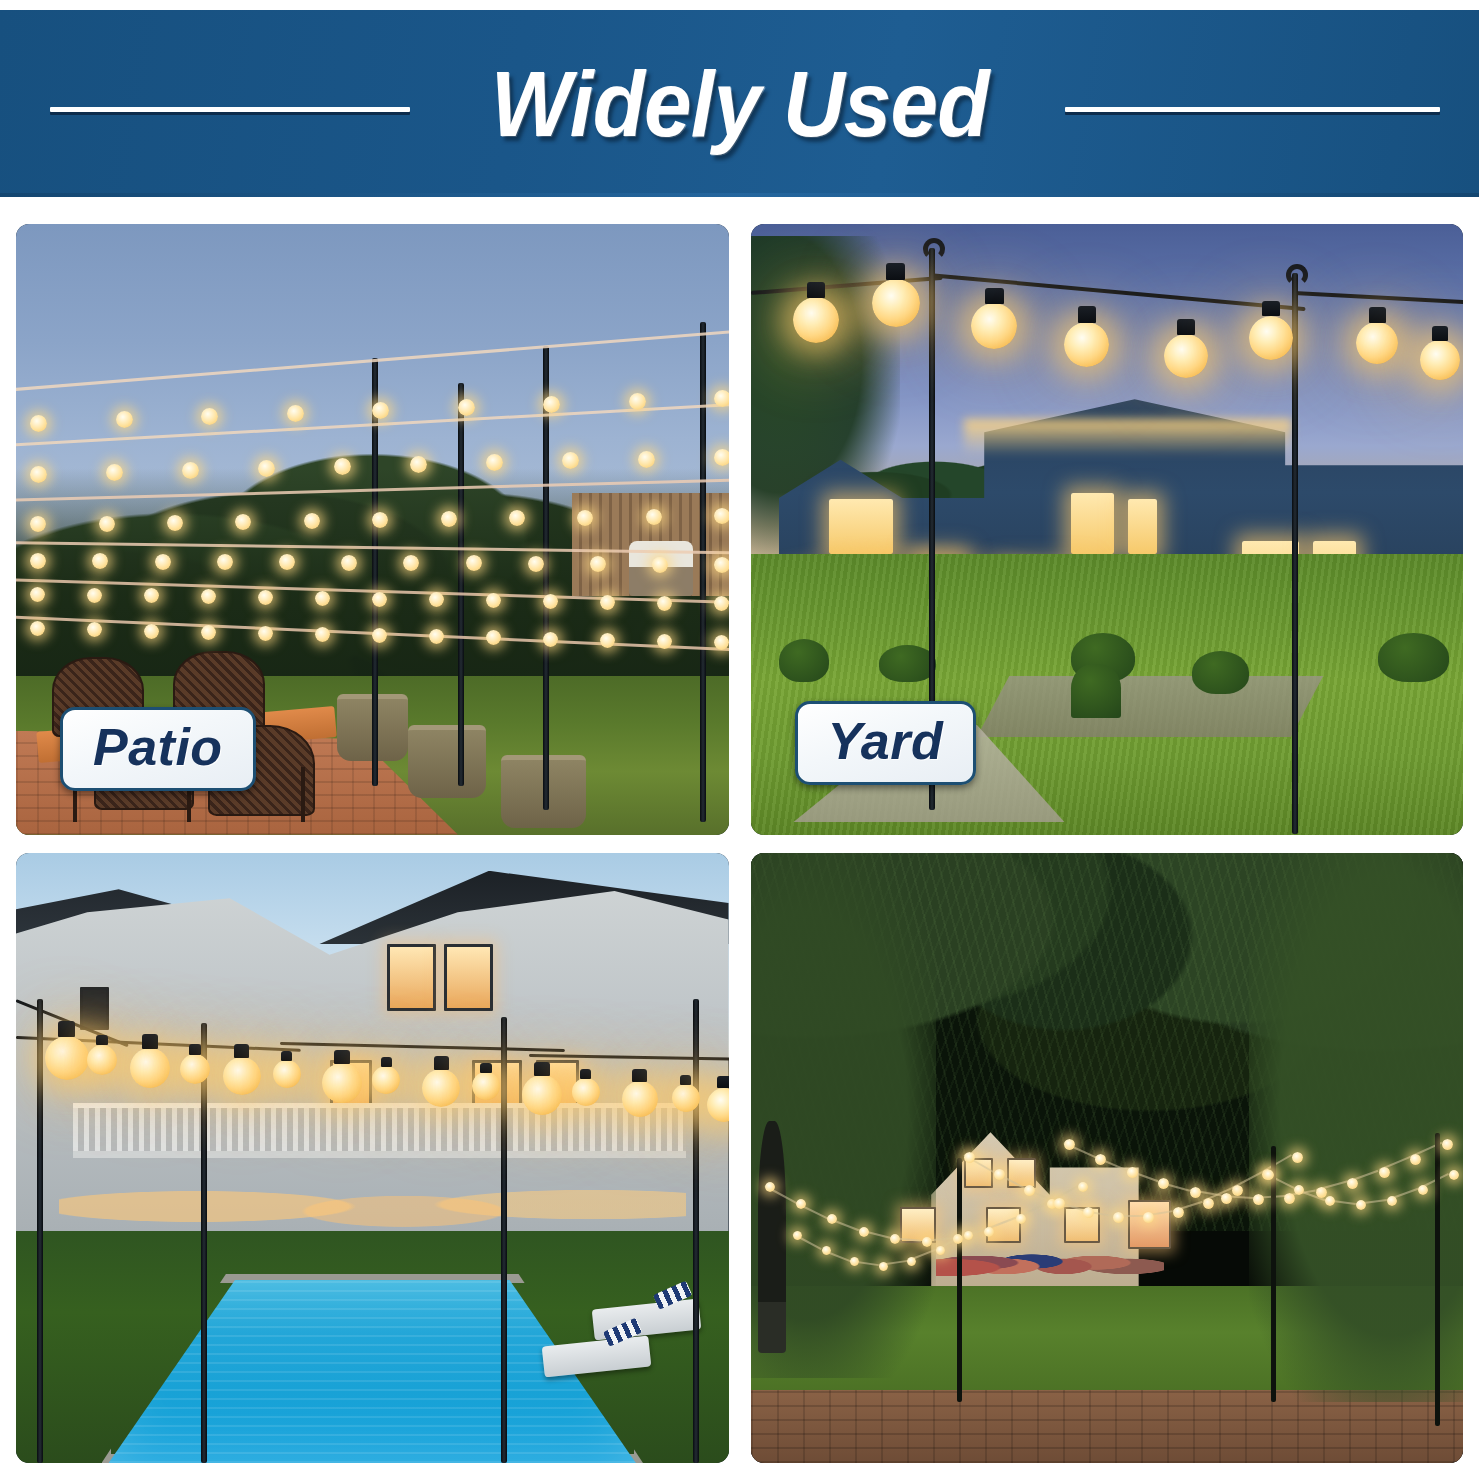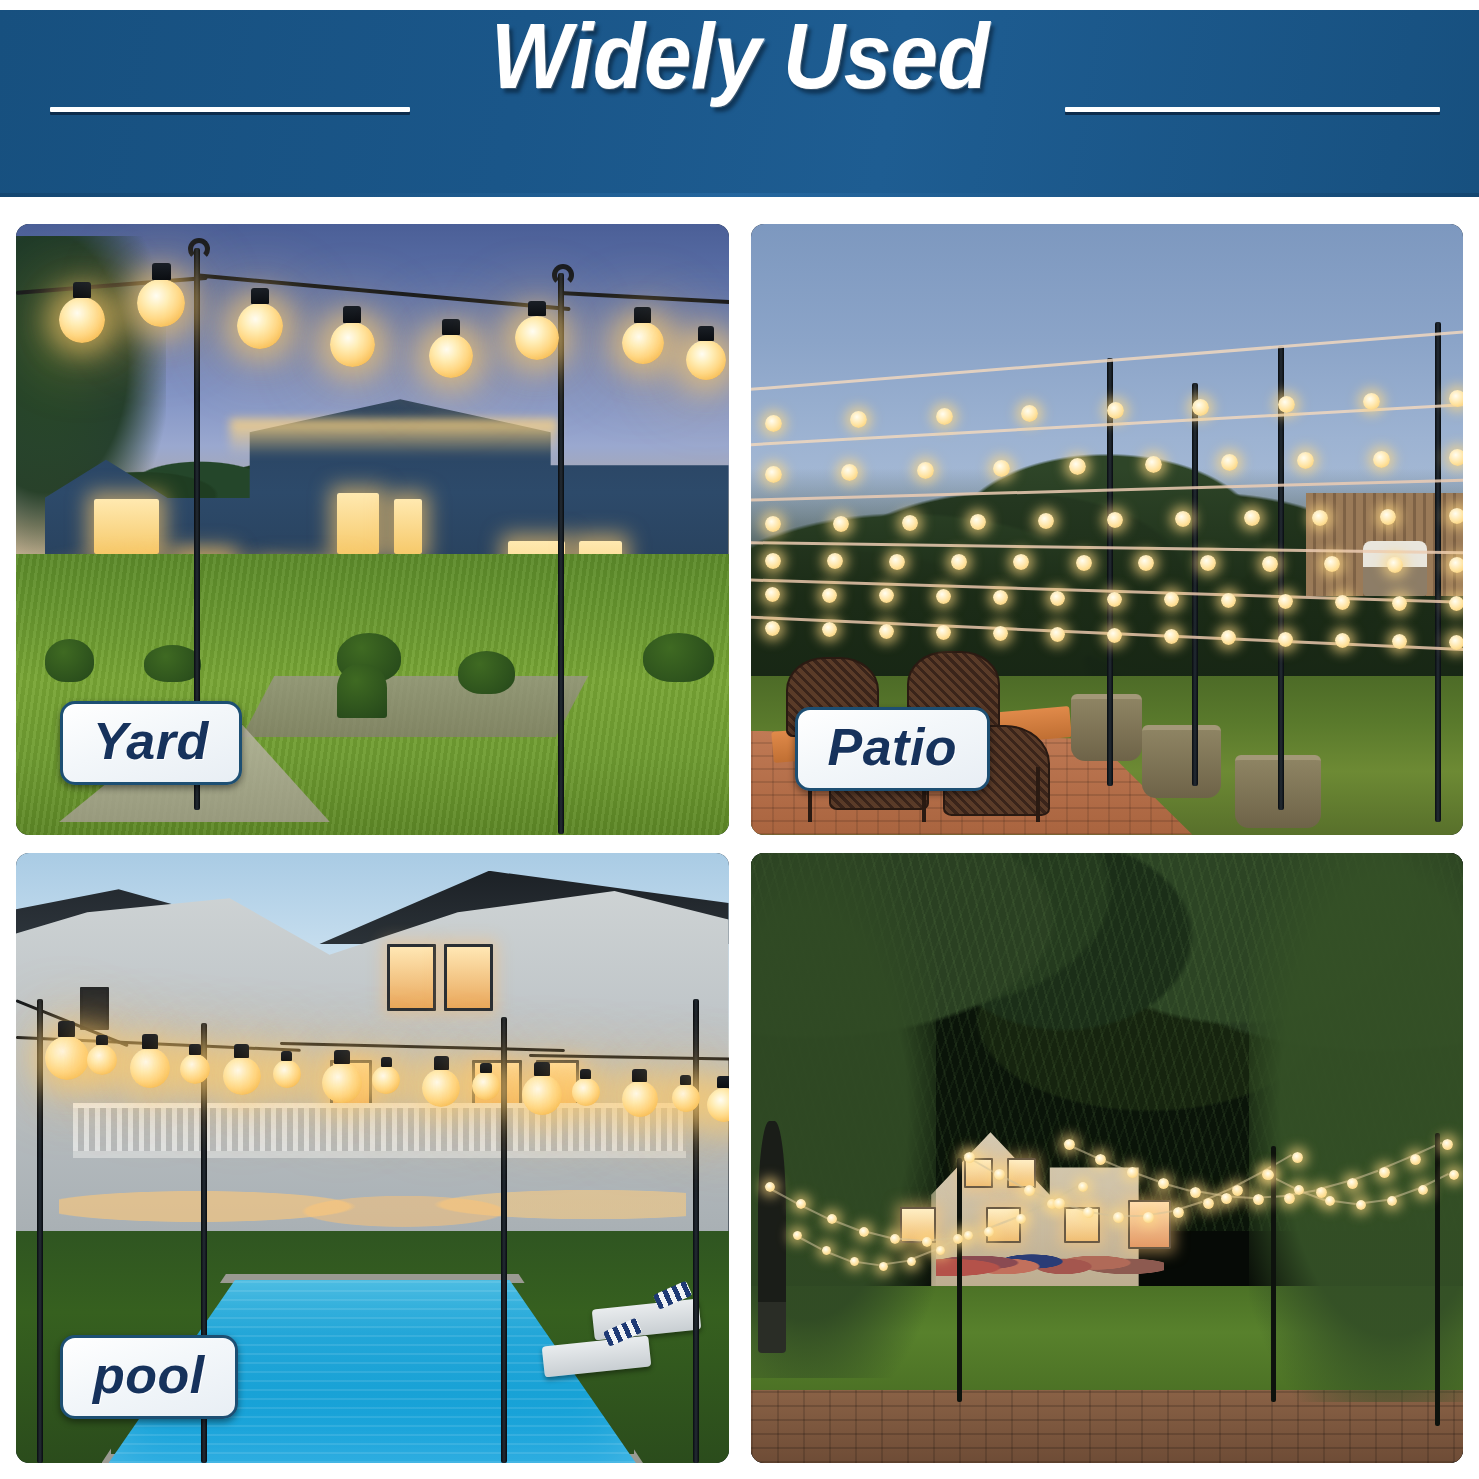--- a/index.html
+++ b/index.html
@@ -8,21 +8,21 @@
     background:#ffffff;
     font-family:"Liberation Sans", sans-serif;
     overflow:hidden;
   }
   .page{ position:relative; width:1479px; height:1479px; background:#fff; }
 
   
   .banner{
     position:absolute; left:0; top:10px; width:1479px; height:187px;
     background:linear-gradient(100deg,#17507f 0%, #1a5689 35%, #1e5d92 60%, #17507f 100%);
-    display:flex; justify-content:center;
+    display:flex; align-items:center; justify-content:center;
     overflow:hidden;
   }
   .banner:after{
     content:""; position:absolute; left:0; bottom:0; width:100%; height:4px;
     background:linear-gradient(90deg,#113f66,#2a6ea8,#113f66); opacity:.6;
   }
   .rule{
     position:absolute; height:5px; top:97px;
     background:#ffffff;
     box-shadow:0 3px 0 0 #0d2c4c;
@@ -397,97 +397,20 @@
 
 <div class="page">
 
   <div class="banner">
     <div class="rule rule-left"></div>
     <div class="rule rule-right"></div>
     <div class="banner-title">Widely Used</div>
   </div>
 
   <div class="grid">
-
-    <div class="panel">
-      <div class="scene">
-        <div class="yard-sky"></div>
-        <div class="yard-tree-l"></div>
-        <div class="yard-firs"></div>
-        <div class="yard-house"></div>
-        <div class="yard-glow-roof"></div>
-
-        <div class="yard-win" style="left:11%;top:45%;width:9%;height:9%;"></div>
-        <div class="yard-win" style="left:23%;top:54%;width:7%;height:7%;"></div>
-        <div class="yard-win" style="left:45%;top:44%;width:6%;height:10%;"></div>
-        <div class="yard-win" style="left:53%;top:45%;width:4%;height:9%;"></div>
-        <div class="yard-win" style="left:35%;top:56%;width:12%;height:7%;"></div>
-        <div class="yard-win" style="left:69%;top:52%;width:8%;height:10%;"></div>
-        <div class="yard-win" style="left:79%;top:52%;width:6%;height:9%;"></div>
-        <div class="yard-win" style="left:36%;top:63%;width:10%;height:8%;"></div>
-        <div class="yard-win" style="left:5%;top:62%;width:8%;height:7%;"></div>
-        <div class="yard-porchglow"></div>
-
-        <div class="yard-lawn"></div>
-        <div class="yard-drive"></div>
-        <div class="yard-path"></div>
-
-        <div class="yard-bush" style="left:4%;top:68%;width:7%;height:7%;"></div>
-        <div class="yard-bush" style="left:18%;top:69%;width:8%;height:6%;"></div>
-        <div class="yard-bush" style="left:45%;top:67%;width:9%;height:8%;"></div>
-        <div class="yard-bush" style="left:62%;top:70%;width:8%;height:7%;"></div>
-        <div class="yard-bush" style="left:88%;top:67%;width:10%;height:8%;"></div>
-        <div class="yard-bush" style="left:45%;top:72%;width:7%;height:9%;border-radius:44% 44% 6% 6%;"></div>
-
-        <div class="pole" style="left:25%;top:4%;height:92%;"></div>
-        <div class="pole" style="left:76%;top:8%;height:92%;"></div>
-        <div class="pole-hook" style="left:24.2%;top:2.3%;"></div>
-        <div class="pole-hook" style="left:75.2%;top:6.5%;"></div>
-
-        <div class="wire" style="left:0%;top:11%;width:27%;transform:rotate(-4.5deg);"></div>
-        <div class="wire" style="left:25%;top:8%;width:53%;transform:rotate(5.2deg);"></div>
-        <div class="wire" style="left:76%;top:11%;width:26%;transform:rotate(3deg);"></div>
-
-        <div class="bulb" style="left:6%;top:12%;width:46px;height:46px;">
-            <b></b>
-            <i></i>
-          </div>
-        <div class="bulb" style="left:17%;top:9%;width:48px;height:48px;">
-            <b></b>
-            <i></i>
-          </div>
-        <div class="bulb" style="left:31%;top:13%;width:46px;height:46px;">
-            <b></b>
-            <i></i>
-          </div>
-        <div class="bulb" style="left:44%;top:16%;width:45px;height:45px;">
-            <b></b>
-            <i></i>
-          </div>
-        <div class="bulb" style="left:58%;top:18%;width:44px;height:44px;">
-            <b></b>
-            <i></i>
-          </div>
-        <div class="bulb" style="left:70%;top:15%;width:44px;height:44px;">
-            <b></b>
-            <i></i>
-          </div>
-        <div class="bulb" style="left:85%;top:16%;width:42px;height:42px;">
-            <b></b>
-            <i></i>
-          </div>
-        <div class="bulb" style="left:94%;top:19%;width:40px;height:40px;">
-            <b></b>
-            <i></i>
-          </div>
-      </div>
-      <div class="badge badge-yard">
-        <span>Yard</span>
-      </div>
-    </div>
 
     <div class="panel">
       <div class="scene">
         <div class="patio-sky"></div>
         <div class="patio-trees"></div>
         <div class="patio-trees2"></div>
         <div class="patio-fence"></div>
         <div class="patio-ground"></div>
         <div class="patio-brick"></div>
         <div class="patio-bin"></div>
@@ -588,20 +511,97 @@
             <div class="minibulb" style="left: 98%; top: 67.3334%; width: 15px; height: 15px;"></div>
           </div>
       </div>
       <div class="badge badge-patio">
         <span>Patio</span>
       </div>
     </div>
 
     <div class="panel">
       <div class="scene">
+        <div class="yard-sky"></div>
+        <div class="yard-tree-l"></div>
+        <div class="yard-firs"></div>
+        <div class="yard-house"></div>
+        <div class="yard-glow-roof"></div>
+
+        <div class="yard-win" style="left:11%;top:45%;width:9%;height:9%;"></div>
+        <div class="yard-win" style="left:23%;top:54%;width:7%;height:7%;"></div>
+        <div class="yard-win" style="left:45%;top:44%;width:6%;height:10%;"></div>
+        <div class="yard-win" style="left:53%;top:45%;width:4%;height:9%;"></div>
+        <div class="yard-win" style="left:35%;top:56%;width:12%;height:7%;"></div>
+        <div class="yard-win" style="left:69%;top:52%;width:8%;height:10%;"></div>
+        <div class="yard-win" style="left:79%;top:52%;width:6%;height:9%;"></div>
+        <div class="yard-win" style="left:36%;top:63%;width:10%;height:8%;"></div>
+        <div class="yard-win" style="left:5%;top:62%;width:8%;height:7%;"></div>
+        <div class="yard-porchglow"></div>
+
+        <div class="yard-lawn"></div>
+        <div class="yard-drive"></div>
+        <div class="yard-path"></div>
+
+        <div class="yard-bush" style="left:4%;top:68%;width:7%;height:7%;"></div>
+        <div class="yard-bush" style="left:18%;top:69%;width:8%;height:6%;"></div>
+        <div class="yard-bush" style="left:45%;top:67%;width:9%;height:8%;"></div>
+        <div class="yard-bush" style="left:62%;top:70%;width:8%;height:7%;"></div>
+        <div class="yard-bush" style="left:88%;top:67%;width:10%;height:8%;"></div>
+        <div class="yard-bush" style="left:45%;top:72%;width:7%;height:9%;border-radius:44% 44% 6% 6%;"></div>
+
+        <div class="pole" style="left:25%;top:4%;height:92%;"></div>
+        <div class="pole" style="left:76%;top:8%;height:92%;"></div>
+        <div class="pole-hook" style="left:24.2%;top:2.3%;"></div>
+        <div class="pole-hook" style="left:75.2%;top:6.5%;"></div>
+
+        <div class="wire" style="left:0%;top:11%;width:27%;transform:rotate(-4.5deg);"></div>
+        <div class="wire" style="left:25%;top:8%;width:53%;transform:rotate(5.2deg);"></div>
+        <div class="wire" style="left:76%;top:11%;width:26%;transform:rotate(3deg);"></div>
+
+        <div class="bulb" style="left:6%;top:12%;width:46px;height:46px;">
+            <b></b>
+            <i></i>
+          </div>
+        <div class="bulb" style="left:17%;top:9%;width:48px;height:48px;">
+            <b></b>
+            <i></i>
+          </div>
+        <div class="bulb" style="left:31%;top:13%;width:46px;height:46px;">
+            <b></b>
+            <i></i>
+          </div>
+        <div class="bulb" style="left:44%;top:16%;width:45px;height:45px;">
+            <b></b>
+            <i></i>
+          </div>
+        <div class="bulb" style="left:58%;top:18%;width:44px;height:44px;">
+            <b></b>
+            <i></i>
+          </div>
+        <div class="bulb" style="left:70%;top:15%;width:44px;height:44px;">
+            <b></b>
+            <i></i>
+          </div>
+        <div class="bulb" style="left:85%;top:16%;width:42px;height:42px;">
+            <b></b>
+            <i></i>
+          </div>
+        <div class="bulb" style="left:94%;top:19%;width:40px;height:40px;">
+            <b></b>
+            <i></i>
+          </div>
+      </div>
+      <div class="badge badge-yard">
+        <span>Yard</span>
+      </div>
+    </div>
+
+    <div class="panel">
+      <div class="scene">
         <div class="pool-sky"></div>
         <div class="pool-roof"></div>
         <div class="pool-roof2"></div>
         <div class="pool-house"></div>
 
         <div class="pool-win" style="left:52%;top:15%;width:7%;height:11%;"></div>
         <div class="pool-win" style="left:60%;top:15%;width:7%;height:11%;"></div>
         <div class="pool-win" style="left:44%;top:34%;width:6%;height:8%;"></div>
         <div class="pool-win" style="left:64%;top:34%;width:7%;height:8%;"></div>
         <div class="pool-win" style="left:73%;top:34%;width:6%;height:8%;"></div>
@@ -687,23 +687,20 @@
             </div>
             <div class="bulb" style="left: 92%; top: 38%; width: 28px; height: 28px;">
               <b></b>
               <i></i>
             </div>
             <div class="bulb" style="left: 97%; top: 38.5%; width: 34px; height: 34px;">
               <b></b>
               <i></i>
             </div>
           </div>
-      </div>
-      <div class="badge badge-pool">
-        <span>pool</span>
       </div>
     </div>
 
     <div class="panel">
       <div class="scene">
         <div class="gar-night"></div>
         <div class="gar-sky"></div>
         <div class="gar-canopy"></div>
 
         <div class="gar-house"></div>

